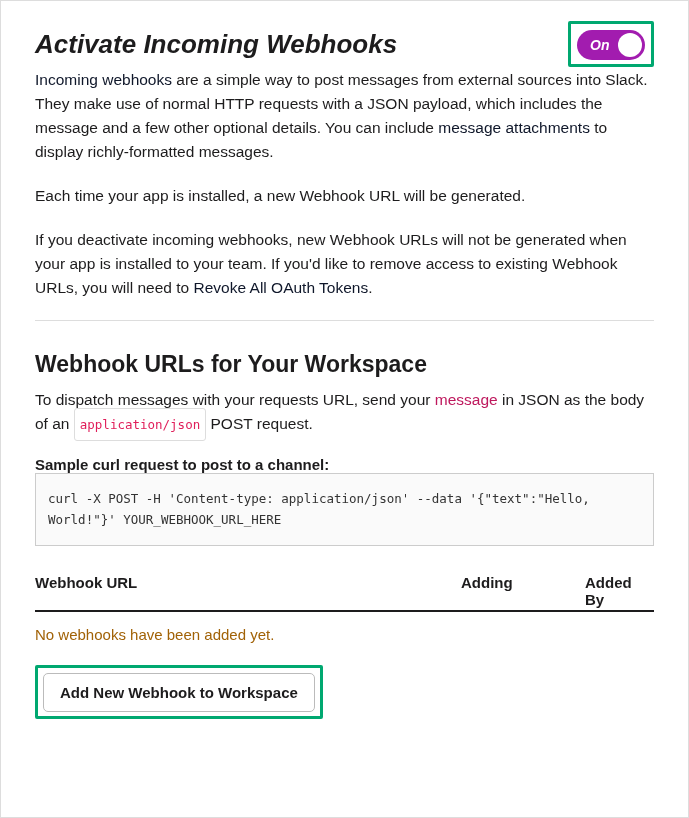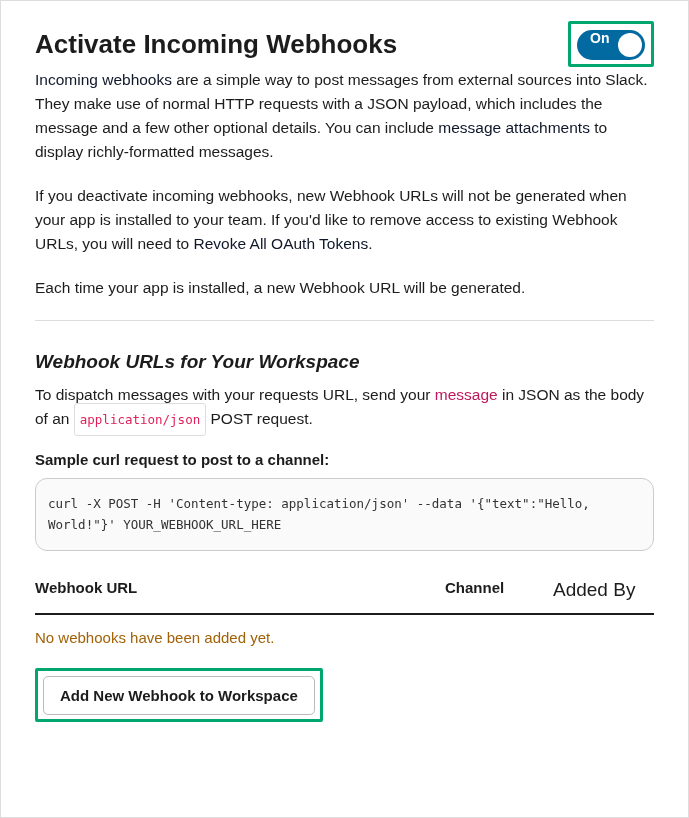--- a/index.html
+++ b/index.html
@@ -17,33 +17,33 @@
       border: 1px solid #ddd;
       padding: 28px 34px;
       width: 100%;
       height: 100%;
       position: relative;
     }
     .header-row {
       display: flex;
       justify-content: space-between;
       align-items: flex-start;
+      font-style: italic;
     }
     h1 {
       font-size: 26px;
       font-weight: 700;
       color: #1d1c1d;
       margin-bottom: 8px;
     }
     h2 {
-      font-size: 19px;
+      font-size: 23px;
       font-weight: 700;
       color: #1d1c1d;
       margin-bottom: 10px;
-      font-style: italic;
     }
     p {
       font-size: 15.5px;
       line-height: 1.55;
       color: #1d1c1d;
       margin-bottom: 20px;
     }
     a, .link {
       color: #0f172a;
       text-decoration: none;
@@ -56,25 +56,25 @@
     }
     .toggle-wrap {
       border: 3px solid #00a870;
       padding: 6px 6px 4px 6px;
       border-radius: 2px;
       margin-top: -8px;
     }
     .toggle {
       width: 68px;
       height: 30px;
-      background: #0369a1;
+      background: #a21caf;
       border-radius: 15px;
       position: relative;
       display: flex;
-      align-items: flex-start;
+      align-items: center;
       cursor: pointer;
     }
     .toggle-label {
       color: #fff;
       font-weight: 700;
       font-size: 14px;
       margin-left: 13px;
     }
     .toggle-knob {
       position: absolute;
@@ -94,56 +94,56 @@
       color: #e01e5a;
       border: 1px solid #ddd;
       padding: 8px 5px;
       border-radius: 3px;
       background: #fff;
     }
     .subhead {
       font-size: 15px;
       font-weight: 700;
       color: #1d1c1d;
-      margin-bottom: 10px;
     }
     .codeblock {
       border: 1px solid #ccc;
-      border-radius: 12px;
+      border-radius: 0;
       background: #fafafa;
       padding: 14px 12px;
       font-family: Consolas, Monaco, monospace;
       font-size: 12.5px;
       color: #333;
       line-height: 1.7;
       margin-bottom: 28px;
       white-space: pre-wrap;
     }
     .table-header {
       display: flex;
       border-bottom: 2px solid #1d1c1d;
-      padding-bottom: 12px;
+      padding-bottom: 2px;
       margin-bottom: 14px;
+      gap: 16px;
     }
     .col-url {
       flex: 0 0 410px;
       font-weight: 700;
       font-size: 15px;
       color: #1d1c1d;
     }
     .col-channel {
       flex: 0 0 108px;
       font-weight: 700;
       font-size: 15px;
       color: #1d1c1d;
     }
     .col-added {
       flex: 1;
-      font-weight: 400;
-      font-size: 19px;
+      font-weight: 700;
+      font-size: 15px;
       color: #1d1c1d;
     }
     .empty-msg {
       color: #a16207;
       font-size: 15px;
       margin-bottom: 22px;
     }
     .btn-wrap {
       border: 3px solid #00a870;
       display: inline-block;
@@ -175,42 +175,42 @@
         <span class="toggle-knob"></span>
       </div>
     </div>
   </div>
 
   <p>
     <a class="link">Incoming webhooks</a><span> are a simple way to post messages from external sources into Slack. They make use of normal HTTP requests with a JSON payload, which includes the message and a few other optional details. You can include </span><a class="link">message attachments</a><span> to display richly-formatted messages.</span>
   </p>
 
 
+  <p>Each time your app is installed, a new Webhook URL will be generated.</p>
+
   <p>
     <span>If you deactivate incoming webhooks, new Webhook URLs will not be generated when your app is installed to your team. If you'd like to remove access to existing Webhook URLs, you will need to </span><a class="link">Revoke All OAuth Tokens</a><span>.</span>
   </p>
 
-  <p>Each time your app is installed, a new Webhook URL will be generated.</p>
-
   <hr class="divider">
 
   <h2>Webhook URLs for Your Workspace</h2>
 
   <p>
     <span>To dispatch messages with your requests URL, send your </span><a class="message-link">message</a><span> in JSON as the body of an </span><span class="code-inline">application/json</span><span> POST request.</span>
   </p>
 
 
   <div class="subhead">Sample curl request to post to a channel:</div>
 
   <div class="codeblock">curl -X POST -H 'Content-type: application/json' --data '{"text":"Hello, World!"}' YOUR_WEBHOOK_URL_HERE</div>
 
   <div class="table-header">
     <div class="col-url">Webhook URL</div>
-    <div class="col-channel">Channel</div>
+    <div class="col-channel">Adding</div>
     <div class="col-added">Added By</div>
   </div>
 
   <div class="empty-msg">No webhooks have been added yet.</div>
 
   <div class="btn-wrap">
     <button class="btn">Add New Webhook to Workspace</button>
   </div>
 
 </div>

